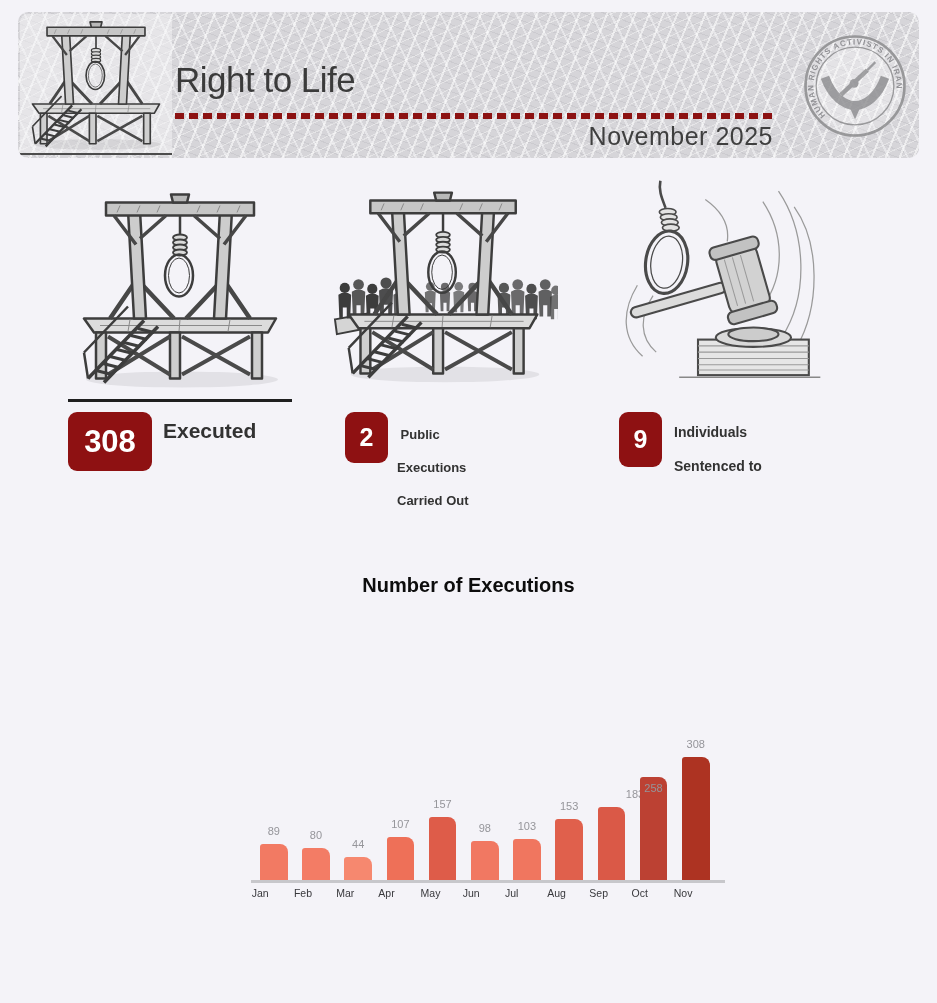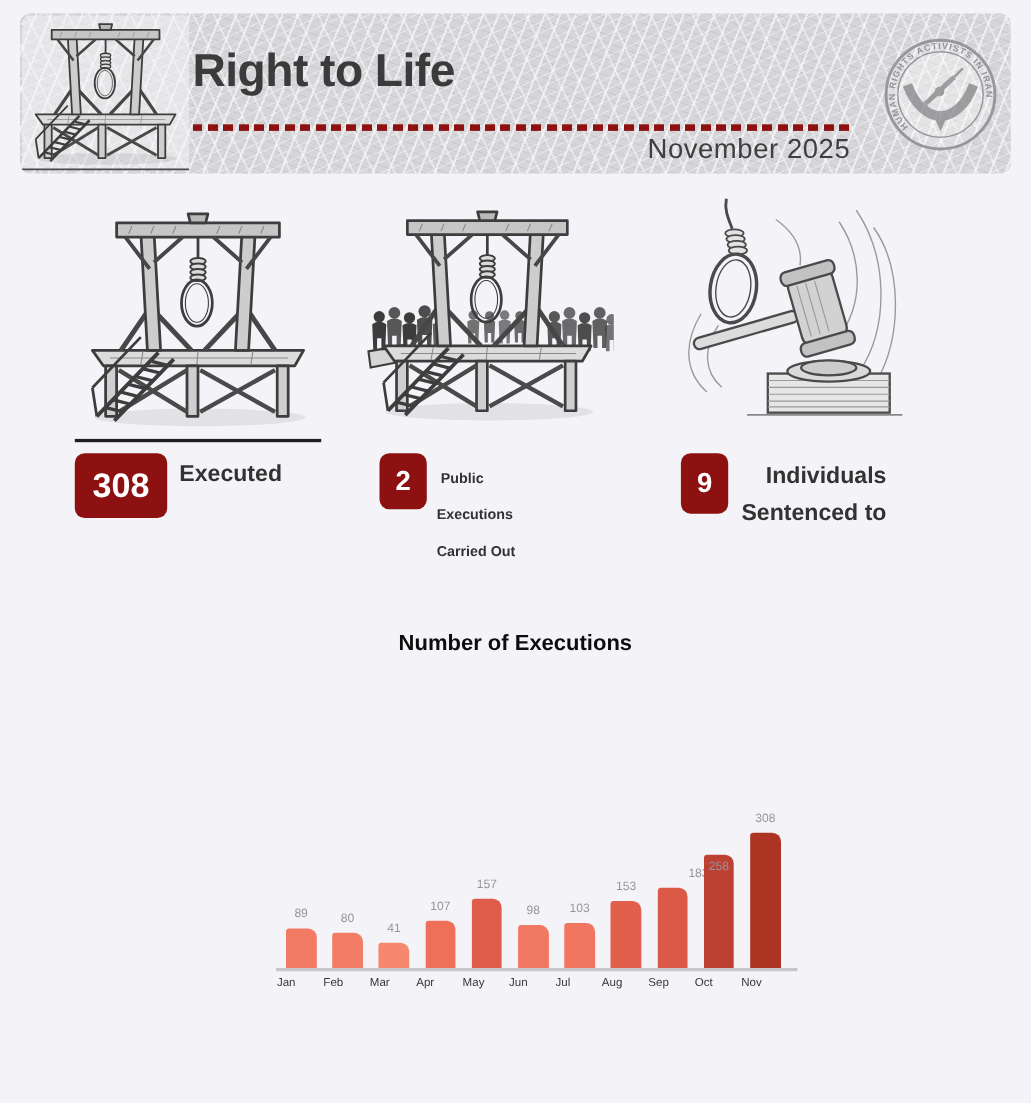--- a/index.html
+++ b/index.html
@@ -25,22 +25,22 @@
       repeating-linear-gradient(20deg, rgba(140,140,148,.14) 0 1px, rgba(255,255,255,0) 1px 7px);
     overflow:hidden;
   }
   .header-gallows{
     position:absolute;left:2px;top:2px;width:152px;height:141px;
     background:rgba(246,245,248,.5);
     border-bottom:2.5px solid #4c4c4c;
     border-radius:8px 0 0 0;
   }
   .header-title{
-    position:absolute;left:157px;top:28px;
-    font-size:42px;font-weight:700;color:var(--title-color);letter-spacing:-.5px;
+    position:absolute;left:157px;top:48px;
+    font-size:35px;font-weight:400;color:var(--title-color);letter-spacing:-.5px;
   }
   .header-dashes{
     position:absolute;left:157px;top:101px;width:598px;height:6px;
     background:repeating-linear-gradient(90deg,var(--accent-red) 0 9px,transparent 9px 14px);
   }
   .header-date{
     position:absolute;top:110px;right:146px;
     font-size:25px;color:#3f3f3f;letter-spacing:.5px;
   }
   .logo{position:absolute;left:784px;top:21px;width:106px;height:106px;opacity:.85;}
@@ -52,21 +52,21 @@
     position:absolute;background:var(--badge-red);color:#fff;font-weight:700;
     display:flex;align-items:center;justify-content:center;border-radius:9px;
   }
   .badge-1{left:68px;top:412px;width:84px;height:59px;font-size:31px;}
   .badge-2{left:345px;top:412px;width:43px;height:51px;font-size:25px;}
   .badge-3{left:619px;top:412px;width:43px;height:55px;font-size:25px;}
   .stat-label{position:absolute;font-weight:700;color:var(--text-dark);}
   .stat-label span{display:block;white-space:pre;}
   .label-1{left:163px;top:419px;font-size:21px;}
   .label-2{left:397px;top:418px;font-size:13px;line-height:33px;}
-  .label-3{left:674px;top:416px;font-size:21px;line-height:33.5px;text-align:right;}
+  .label-3{left:674px;top:416px;font-size:14px;line-height:33.5px;}
 
   
   .chart-title{
     position:absolute;left:0;top:574px;width:937px;text-align:center;
     font-size:20px;font-weight:700;color:#0d0d0d;
   }
   .chart{position:absolute;left:0;top:0;width:937px;height:1003px;pointer-events:none;}
   .chart-axis{position:absolute;left:251px;top:880px;width:474px;height:2.5px;background:#c7c7cb;}
   .bar{position:absolute;border-radius:3px 8px 0 0;}
   .bar-value-label{position:absolute;width:44px;text-align:center;font-size:11px;color:#95959a;}
@@ -224,21 +224,21 @@
   <h2 class="chart-title">Number of Executions</h2>
   <div class="chart" id="chart">
     <div class="chart-axis" id="chart-axis" style="background: rgb(199, 199, 203);"></div>
   <div class="bar" style="left: 260px; top: 844px; width: 27.5px; height: 36px; background: rgb(242, 122, 99);"></div>
       <div class="bar-value-label" style="left: 251.75px; top: 825px; color: rgb(149, 149, 154);">89</div>
       <div class="bar-month-label" style="left: 251.75px; color: rgb(56, 56, 60);">Jan</div>
       <div class="bar" style="left: 302.2px; top: 848px; width: 27.5px; height: 32px; background: rgb(243, 124, 101);"></div>
       <div class="bar-value-label" style="left: 293.95px; top: 829px; color: rgb(149, 149, 154);">80</div>
       <div class="bar-month-label" style="left: 293.95px; color: rgb(56, 56, 60);">Feb</div>
       <div class="bar" style="left: 344.4px; top: 857px; width: 27.5px; height: 23px; background: rgb(246, 136, 111);"></div>
-      <div class="bar-value-label" style="left: 336.15px; top: 838px; color: rgb(149, 149, 154);">41</div>
+      <div class="bar-value-label" style="left: 336.15px; top: 838px; color: rgb(149, 149, 154);">44</div>
       <div class="bar-month-label" style="left: 336.15px; color: rgb(56, 56, 60);">Mar</div>
       <div class="bar" style="left: 386.6px; top: 837px; width: 27.5px; height: 43px; background: rgb(238, 112, 88);"></div>
       <div class="bar-value-label" style="left: 378.35px; top: 818px; color: rgb(149, 149, 154);">107</div>
       <div class="bar-month-label" style="left: 378.35px; color: rgb(56, 56, 60);">Apr</div>
       <div class="bar" style="left: 428.8px; top: 817px; width: 27.5px; height: 63px; background: rgb(222, 92, 73);"></div>
       <div class="bar-value-label" style="left: 420.55px; top: 798px; color: rgb(149, 149, 154);">157</div>
       <div class="bar-month-label" style="left: 420.55px; color: rgb(56, 56, 60);">May</div>
       <div class="bar" style="left: 471px; top: 841px; width: 27.5px; height: 39px; background: rgb(241, 120, 98);"></div>
       <div class="bar-value-label" style="left: 462.75px; top: 822px; color: rgb(149, 149, 154);">98</div>
       <div class="bar-month-label" style="left: 462.75px; color: rgb(56, 56, 60);">Jun</div>

